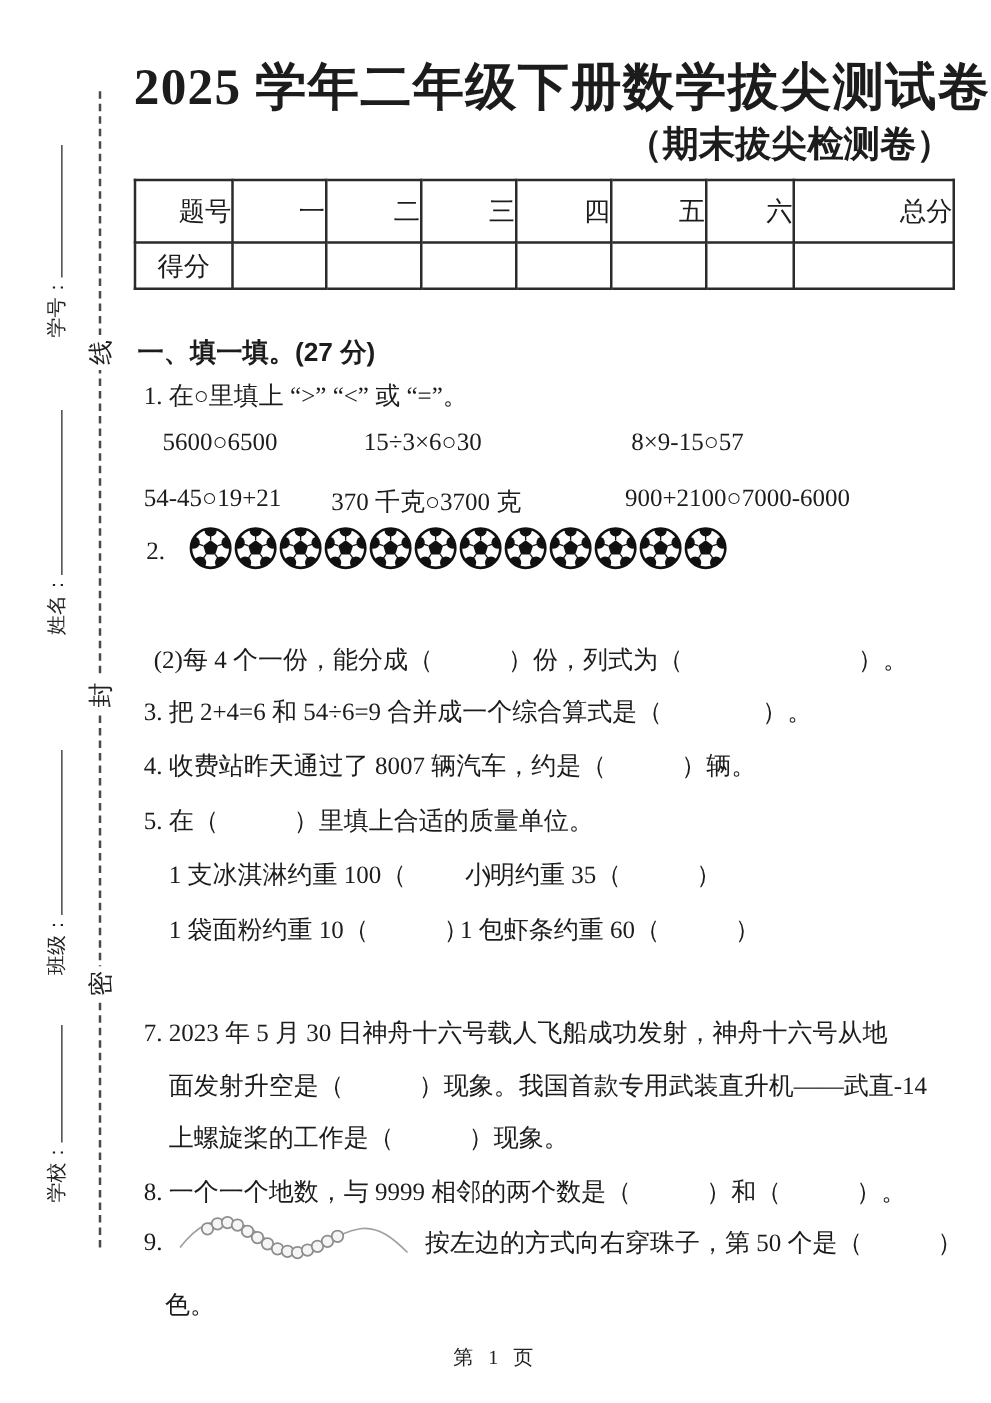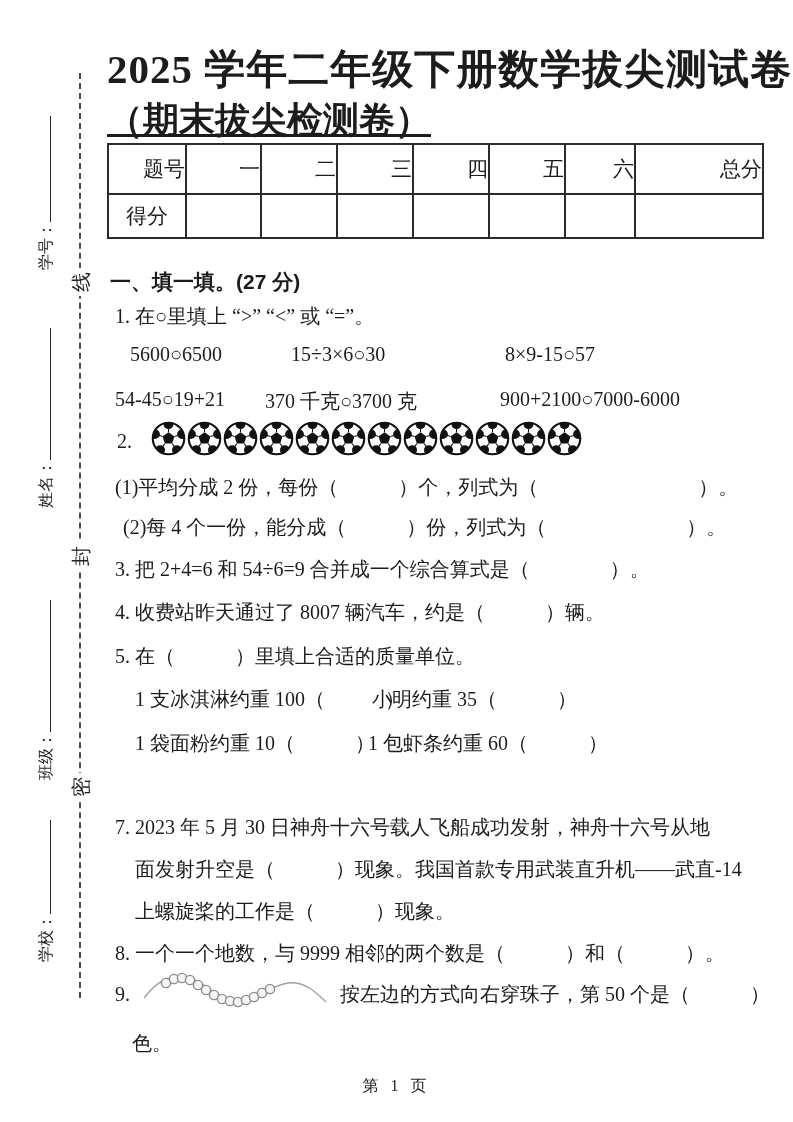--- a/index.html
+++ b/index.html
@@ -10,27 +10,27 @@
   .seal-dash { position:absolute; left:79px; top:73px; height:925px; border-left:2px dashed #4a4a4a; }
   .rot { position:absolute; transform-origin:0 0; transform:rotate(-90deg); white-space:nowrap; }
   .seal-field { font-size:16px; color:#222; height:24px; line-height:24px; }
   .seal-blank { display:inline-block; border-bottom:1.5px solid #222; height:13px; vertical-align:baseline; }
   .seal-char { font-size:20px; color:#222; background:#fff; padding:0 4px; height:26px; line-height:26px; }
 
   
   .content { position:absolute; left:107px; top:0; width:655px; height:1122px; }
   .abs { position:absolute; white-space:nowrap; }
   .title { width:655px; text-align:center; font-size:41px; font-weight:700; letter-spacing:1px; }
-  .subtitle { width:655px; text-align:left; font-size:36px; font-weight:700;text-decoration:underline; }
+  .subtitle { width:655px; text-align:right; font-size:29px; font-weight:700; }
 
   table.score { border-collapse:collapse; table-layout:fixed; width:655px;
                 font-family:"Liberation Sans","DejaVu Sans",sans-serif; }
   table.score td { border:2px solid #2b2b2b; font-size:21px; text-align:right; padding:0; }
   table.score tr.hdr td { height:50px; }
-  table.score tr.scr td { height:44px;margin-top:32px; }
+  table.score tr.scr td { height:37px;margin-top:32px; }
   table.score td.lbl { text-align:center; }
 
   .sec-heading { font-family:"Liberation Sans","DejaVu Sans",sans-serif; font-weight:700; font-size:21px; }
   .q { font-size:20px; }
   .q7block { font-size:20px; line-height:42px; }
   .balls { display:flex; align-items:center; }
   .balls svg { display:block; margin-right:1px; }
   .q9row { display:flex; align-items:center; }
   .footer { position:absolute; left:0; top:1076px; width:793px; text-align:center; font-size:16px; letter-spacing:4px; color:#222; }
 </style>
@@ -334,21 +334,20 @@
           <circle cx="4.5" cy="15.0" r="5.6" fill="#111"></circle>
         </g>
         <line x1="20.0" y1="12.8" x2="20.0" y2="3.7" stroke="#111" stroke-width="1.2"></line>
         <line x1="26.8" y1="17.8" x2="35.5" y2="15.0" stroke="#111" stroke-width="1.2"></line>
         <line x1="24.2" y1="25.8" x2="29.6" y2="33.2" stroke="#111" stroke-width="1.2"></line>
         <line x1="15.8" y1="25.8" x2="10.4" y2="33.2" stroke="#111" stroke-width="1.2"></line>
         <line x1="13.2" y1="17.8" x2="4.5" y2="15.0" stroke="#111" stroke-width="1.2"></line>
     <polygon points="20.0,12.8 26.8,17.8 24.2,25.8 15.8,25.8 13.2,17.8" fill="#111"></polygon>
       </svg>
     </div>
-  <div class="abs q" style="left:8px; top:474px;">(1)平均分成 2 份，每份（　　　）个，列式为（　　　　　　　　）。</div>
   <div class="abs q" style="left:16px; top:514px;">(2)每 4 个一份，能分成（　　　）份，列式为（　　　　　　　）。</div>
 
   <div class="abs q" style="left:8px; top:556px;">3. 把 2+4=6 和 54÷6=9 合并成一个综合算式是（　　　　）。</div>
   <div class="abs q" style="left:8px; top:599px;">4. 收费站昨天通过了 8007 辆汽车，约是（　　　）辆。</div>
   <div class="abs q" style="left:8px; top:643px;">5. 在（　　　）里填上合适的质量单位。</div>
 
   <div class="abs" style="left:0; top:686px; width:655px;">
     <span class="abs q" style="left:28px">1 支冰淇淋约重 100（　　　）</span>
     <span class="abs q" style="left:265px">小明约重 35（　　　）</span>
   </div>

